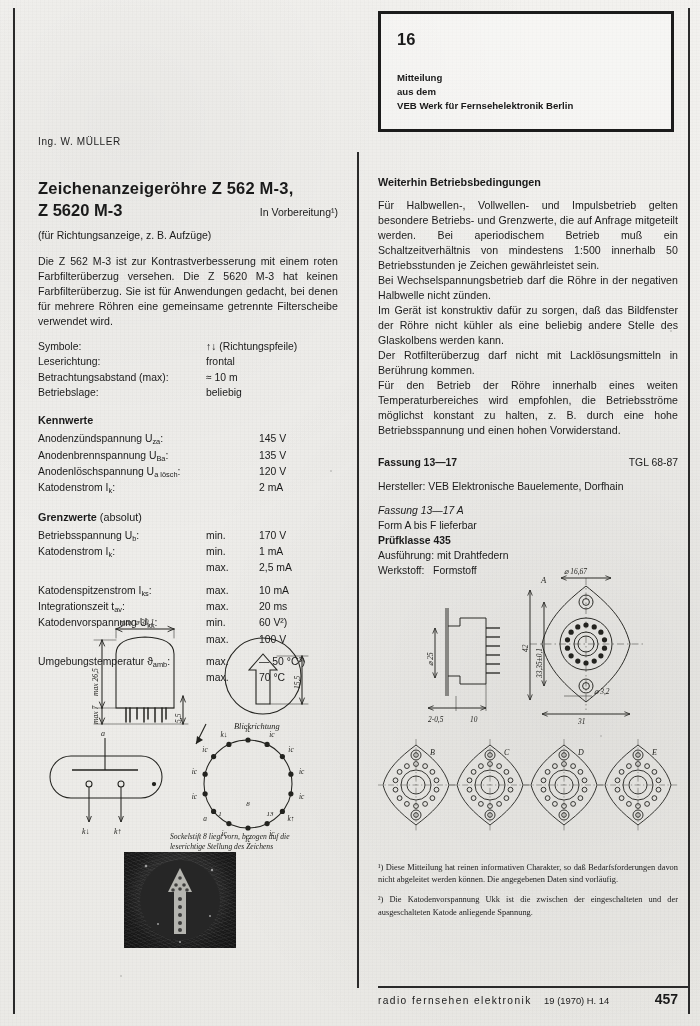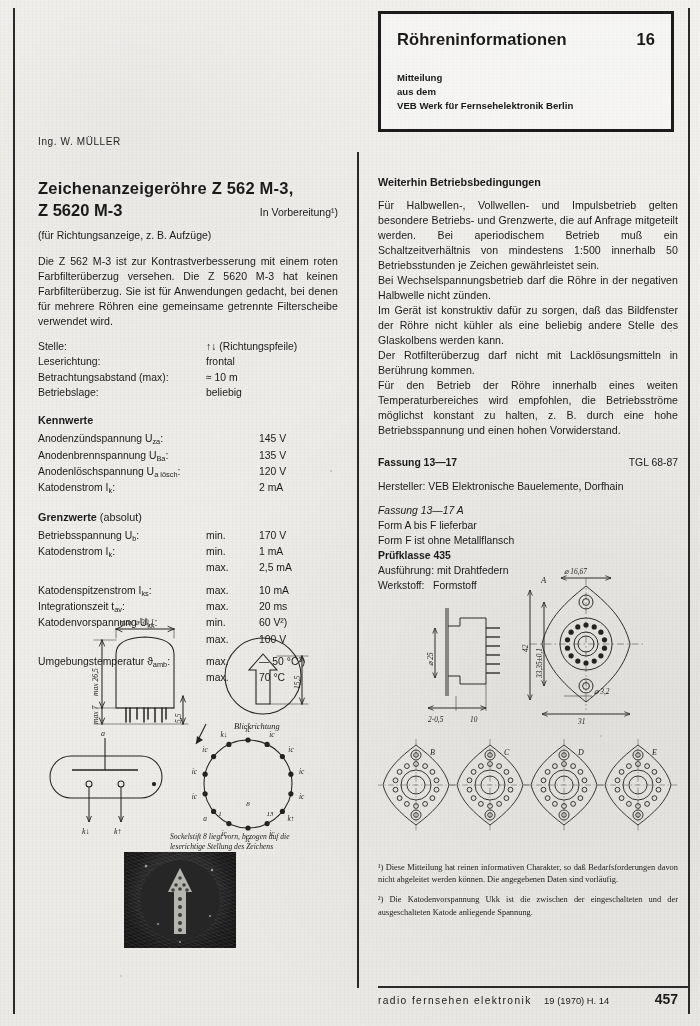--- a/index.html
+++ b/index.html
@@ -116,21 +116,20 @@
   <div class="speck" style="left:600px;top:735px;width:2px;height:2px;"></div>
   <div class="speck" style="left:209px;top:606px;width:2px;height:2px;"></div>
 
   <div class="rule-v" style="left:13px;top:8px;height:1006px;"></div>
   <div class="rule-v" style="left:357px;top:152px;height:836px;"></div>
   <div class="rule-v" style="left:688px;top:8px;height:1006px;"></div>
   <div class="rule-h" style="left:378px;top:986px;width:310px;"></div>
 
   <div class="masthead">
     <div class="mast-title">
-      <span>Röhreninformationen</span>
       <span>16</span>
     </div>
     <div class="mast-sub">
       <div>Mitteilung</div>
       <div>aus dem</div>
       <div>VEB Werk für Fernsehelektronik Berlin</div>
     </div>
   </div>
 
   <div class="col colL">
@@ -141,21 +140,21 @@
       <span class="t2">Z 5620 M-3</span>
       <span class="prep">In Vorbereitung¹)</span>
     </div>
     <div class="subtitle">(für Richtungsanzeige, z. B. Aufzüge)</div>
 
     <p class="body">Die Z 562 M-3 ist zur Kontrastverbesserung mit einem roten Farbfilterüberzug versehen. Die Z 5620 M-3 hat keinen Farbfilterüberzug. Sie ist für Anwendungen gedacht, bei denen für mehrere Röhren eine gemeinsame getrennte Filterscheibe verwendet wird.</p>
 
     <table class="spec" style="margin-top:11px;">
       <tbody id="general-rows">
           <tr>
-            <td class="k">Stelle:</td>
+            <td class="k">Symbole:</td>
             <td colspan="2">↑↓ (Richtungspfeile)</td>
           </tr>
           <tr>
             <td class="k">Leserichtung:</td>
             <td colspan="2">frontal</td>
           </tr>
           <tr>
             <td class="k">Betrachtungsabstand (max):</td>
             <td colspan="2">≈ 10 m</td>
           </tr>
@@ -404,21 +403,20 @@
 
     <div class="rtable" style="margin-top:16px;">
       <div class="rrow">
         <b>Fassung 13—17</b>
         <span>TGL 68-87</span>
       </div>
       <div style="margin-top:9px;">Hersteller: VEB Elektronische Bauelemente, Dorfhain</div>
       <div style="margin-top:9px;" id="right-specs">
           <div style="white-space: pre; font-style: italic;">Fassung 13—17 A</div>
           <div style="white-space: pre;">Form A bis F lieferbar</div>
-          <div style="white-space: pre;">Form F ist ohne Metallflansch</div>
           <div style="white-space: pre; font-weight: bold;">Prüfklasse 435</div>
           <div style="white-space: pre;">Ausführung: mit Drahtfedern</div>
           <div style="white-space: pre;">Werkstoff:   Formstoff</div>
         </div>
     </div>
   </div>
 
   <div class="fig" style="left:378px;top:556px;">
     <svg width="300" height="170" viewBox="0 0 300 170">
       <g fill="none" stroke="#23231f" stroke-width="0.95">

